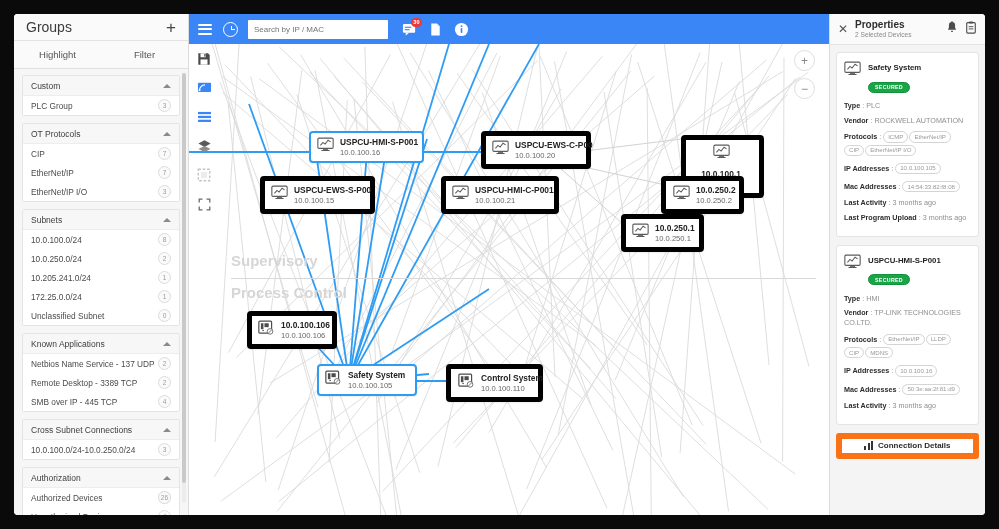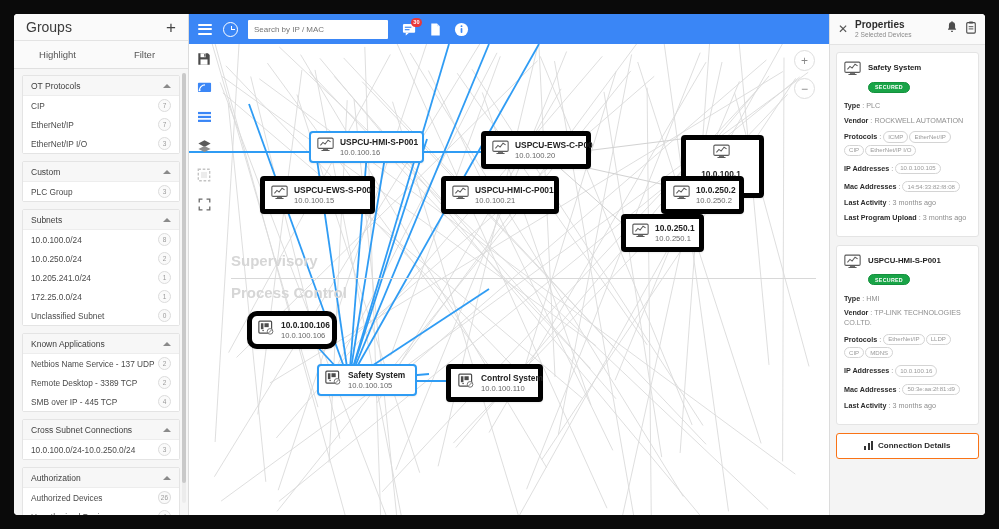--- a/index.html
+++ b/index.html
@@ -138,21 +138,21 @@
     border-radius:7px;padding:1.5px 6px;letter-spacing:.3px;font-weight:bold;
     border:1.5px solid #14913d;
   }
   .frow{ font-size:7.2px; color:#8e8e8e; margin-bottom:5px; line-height:1.35;}
   .frow b{ color:#2c2c2c; font-weight:bold;}
   .tag{
     display:inline-block;border:1px solid #d4d4d4;border-radius:8px;
     padding:0.5px 4px;font-size:6.1px;color:#9a9a9a;margin:1px 1px 1px 0;
   }
   .conn-btn{
-    background:#fff;border:1px solid #f97316;border-radius:3px;height:26px;
+    background:#fff;border:6px solid #f97316;border-radius:3px;height:26px;
     display:flex;align-items:center;justify-content:center;gap:5px;
     font-size:8px;color:#2b2b2b;font-weight:bold;cursor:pointer;
   }
   .bars{ display:flex; align-items:flex-end; gap:1.3px; height:8px;}
   .bars i{ width:2px;background:#333;display:block;}
 </style>
 </head>
 <body>
 
 <div class="frame">
@@ -165,43 +165,43 @@
     <div class="sb-tabs">
       <div class="sb-tab">Highlight</div>
       <div class="sb-tab">Filter</div>
     </div>
     <div class="sb-scroll" id="sb-scroll">
       <div class="sb-scrollbar">
           <i></i>
         </div>
     <div class="grp">
           <div class="grp-head">
+            <div class="t">Custom</div>
+            <div class="caret"></div>
+          </div>
+          <div class="grp-row">
+            <div class="t">PLC Group</div>
+            <div class="badge">3</div>
+          </div>
+        </div>
+        <div class="grp">
+          <div class="grp-head">
             <div class="t">OT Protocols</div>
             <div class="caret"></div>
           </div>
           <div class="grp-row">
             <div class="t">CIP</div>
             <div class="badge">7</div>
           </div>
           <div class="grp-row">
             <div class="t">EtherNet/IP</div>
             <div class="badge">7</div>
           </div>
           <div class="grp-row">
             <div class="t">EtherNet/IP I/O</div>
-            <div class="badge">3</div>
-          </div>
-        </div>
-        <div class="grp">
-          <div class="grp-head">
-            <div class="t">Custom</div>
-            <div class="caret"></div>
-          </div>
-          <div class="grp-row">
-            <div class="t">PLC Group</div>
             <div class="badge">3</div>
           </div>
         </div>
         <div class="grp">
           <div class="grp-head">
             <div class="t">Subnets</div>
             <div class="caret"></div>
           </div>
           <div class="grp-row">
             <div class="t">10.0.100.0/24</div>
@@ -528,21 +528,21 @@
                 <rect x="1" y="1" width="18" height="12" rx="1.4" fill="none" stroke="#5b5b5b" stroke-width="1.3"></rect>
                 <polyline points="4,9.5 7,6 9.5,8 13,3.5 16,5.5" fill="none" stroke="#5b5b5b" stroke-width="1.2"></polyline>
                 <rect x="7" y="13.6" width="6" height="1.2" fill="#5b5b5b"></rect>
                 <rect x="5" y="15" width="10" height="1.2" rx=".5" fill="#5b5b5b"></rect>
               </svg></span>
             <span class="txt">
               <span class="n1">10.0.250.1</span>
               <span class="n2">10.0.250.1</span>
             </span>
           </div>
-          <div class="node" style="left: 58px; top: 267px; width: 90px; border-radius: 10px;">
+          <div class="node" style="left: 58px; top: 267px; width: 90px;">
             <span><svg width="17" height="16" viewBox="0 0 20 18">
                 <rect x="1" y="1" width="15" height="14" rx="1.2" fill="none" stroke="#4c4c4c" stroke-width="1.4"></rect>
                 <rect x="3.4" y="3.4" width="3" height="7" fill="#4c4c4c"></rect>
                 <rect x="7.6" y="3.4" width="5" height="4.6" fill="#4c4c4c"></rect>
                 <circle cx="6" cy="12" r=".9" fill="#4c4c4c"></circle>
                 <circle cx="14.2" cy="13" r="3.3" fill="#fff" stroke="#6a6a6a" stroke-width="1.1"></circle>
                 <line x1="12.4" y1="14.8" x2="16" y2="11.2" stroke="#6a6a6a" stroke-width="1.1"></line>
               </svg></span>
             <span class="txt">
               <span class="n1">10.0.100.106</span>

